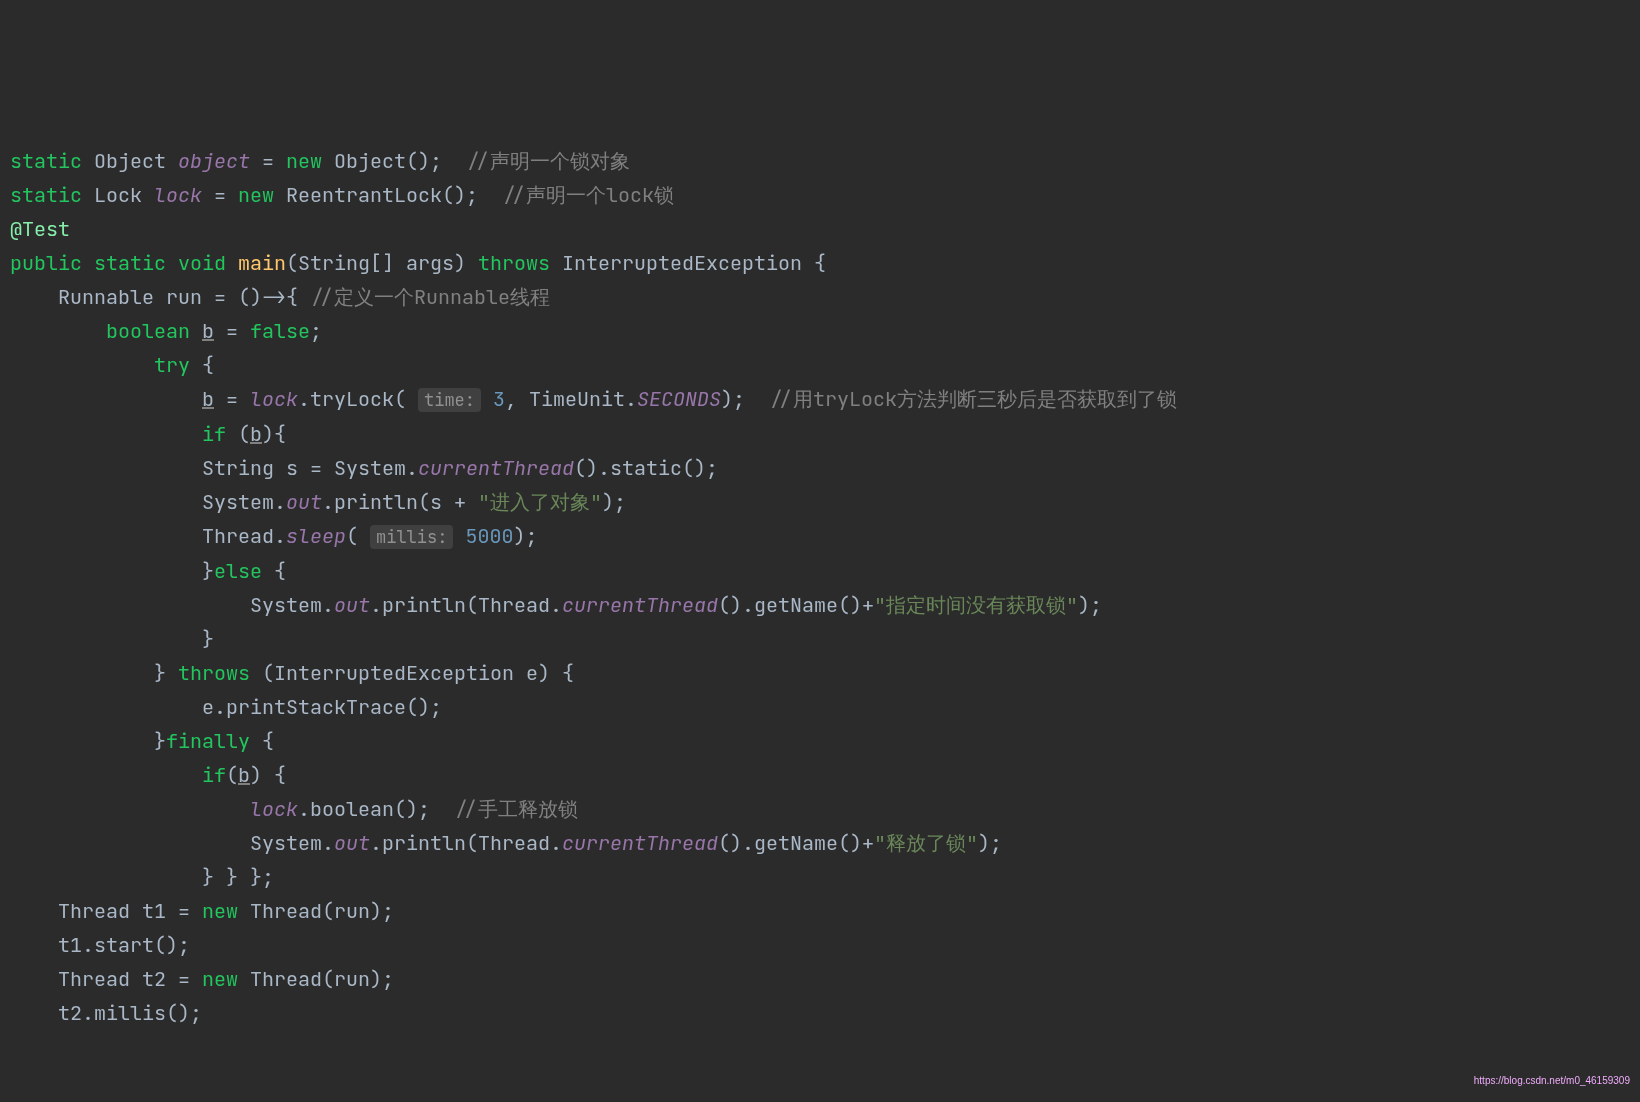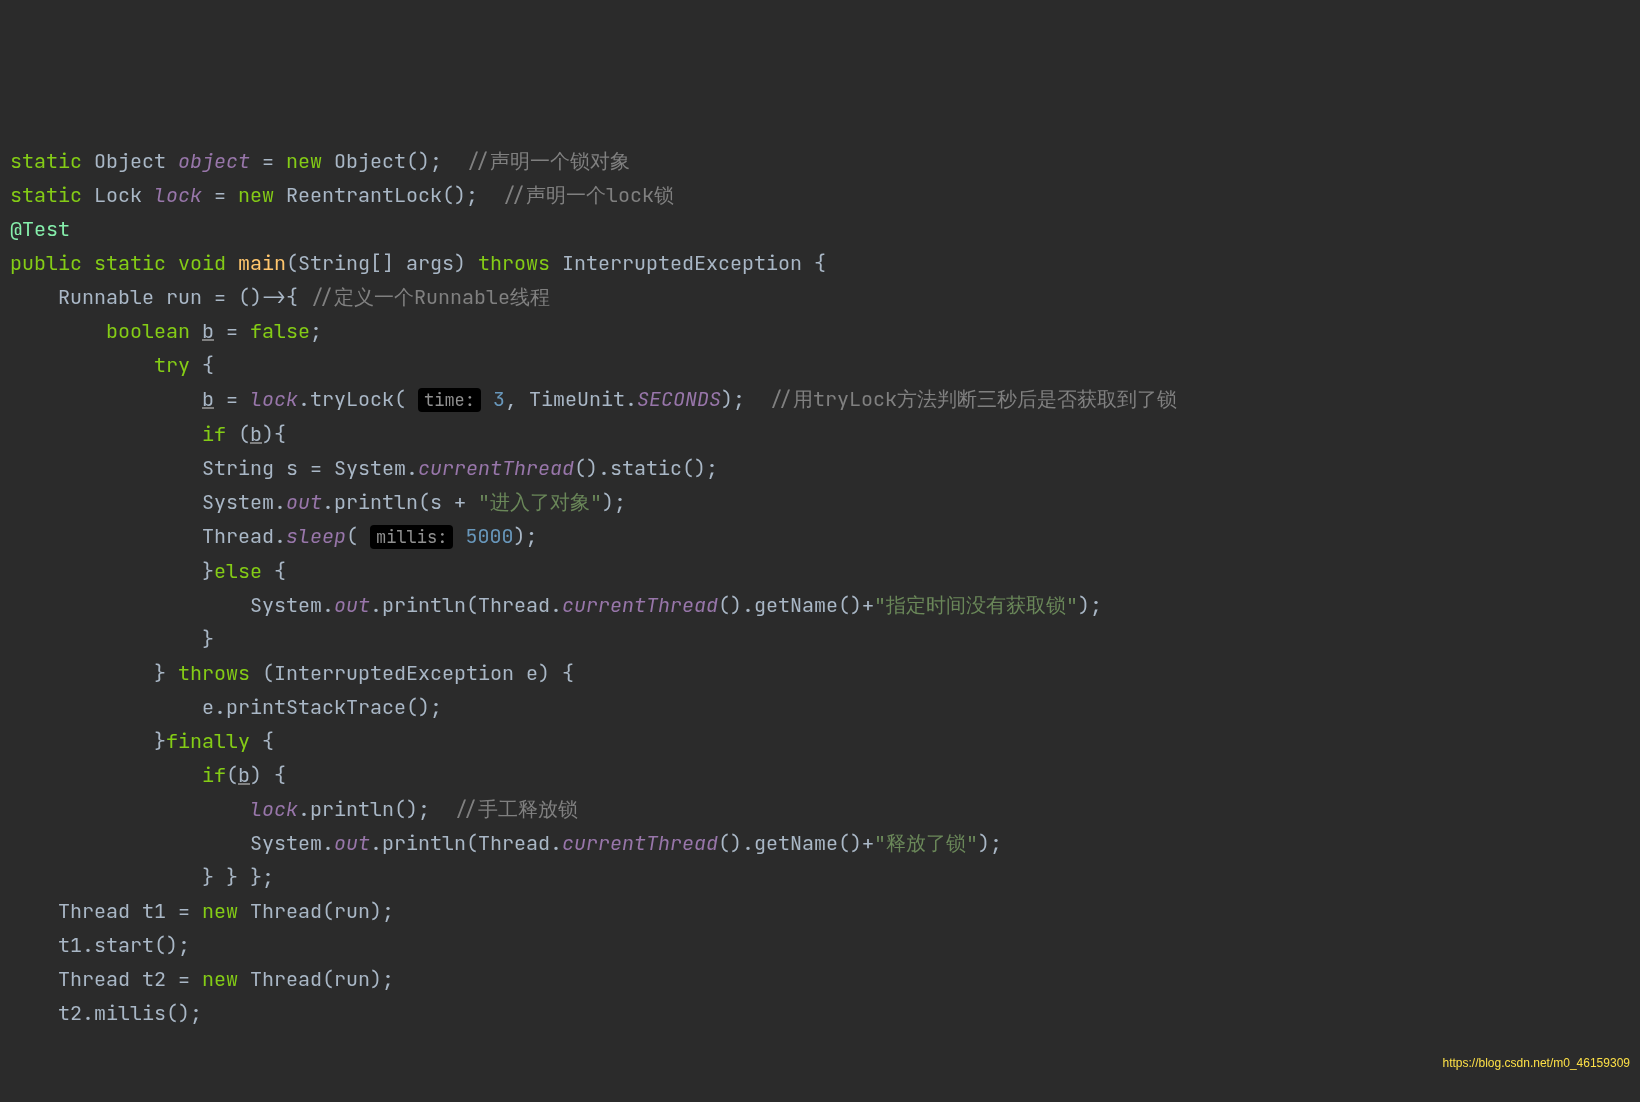--- a/index.html
+++ b/index.html
@@ -9,42 +9,42 @@
     font-size: 20px;
     line-height: 34px;
     color: #a9b7c6;
     padding: 8px 10px;
     white-space: pre;
     overflow: hidden;
     width: 1640px;
     height: 1102px;
     position: relative;
   }
-  .kw { color: #84cc16; } 
+  .kw { color: #22c55e; } 
   .field { color: #9876aa; font-style: italic; }
   .method { color: #ffc66d; margin-top: 25px; }   
   .str { color: #6a8759; }      
   .num { color: #6897bb; }      
   .comment { color: #808080; }  
   .annotation { color: #86efac; }
   .param-hint {
-    background: #000000;
+    background: #404040;
     color: #909090;
     font-size: 17px;
     padding: 1px 6px;
     border-radius: 4px;
     font-style: normal;
   }
   .underline { text-decoration: underline; text-decoration-color: #808080; }
   .watermark {
     position: absolute;
-    bottom: 22px;
+    bottom: 4px;
     right: 10px;
-    font-size: 12px;
-    color: #fde047;
+    font-size: 10px;
+    color: #f0abfc;
     font-family: sans-serif;
   }
 </style>
 </head>
 <body>
 
 
 
 <div><span><span class="kw">static</span> <span>Object</span> <span class="field">object</span><span> = </span><span class="kw">new</span><span> Object();  </span><span class="comment">//声明一个锁对象</span></span>
 <span><span class="kw">static</span> <span>Lock</span> <span class="field">lock</span><span> = </span><span class="kw">new</span><span> ReentrantLock();  </span><span class="comment">//声明一个lock锁</span></span>
@@ -58,21 +58,21 @@
 <span><span>                String s = System.</span><span class="field">currentThread</span><span>().static();</span></span>
 <span><span>                System.</span><span class="field">out</span><span>.println(s + </span><span class="str">"进入了对象"</span><span>);</span></span>
 <span><span>                Thread.</span><span class="field">sleep</span><span>( </span><span class="param-hint">millis:</span><span class="num"> 5000</span><span>);</span></span>
 <span><span>                }</span><span class="kw">else</span><span> {</span></span>
 <span><span>                    System.</span><span class="field">out</span><span>.println(Thread.</span><span class="field">currentThread</span><span>().getName()+</span><span class="str">"指定时间没有获取锁"</span><span>);</span></span>
 <span><span>                }</span></span>
 <span><span>            } </span><span class="kw">throws</span><span> (InterruptedException e) {</span></span>
 <span><span>                e.printStackTrace();</span></span>
 <span><span>            }</span><span class="kw">finally</span><span> {</span></span>
 <span><span>                </span><span class="kw">if</span><span>(</span><span class="underline">b</span><span>) {</span></span>
-<span><span>                    </span><span class="field">lock</span><span>.println();  </span><span class="comment">//手工释放锁</span></span>
+<span><span>                    </span><span class="field">lock</span><span>.boolean();  </span><span class="comment">//手工释放锁</span></span>
 <span><span>                    System.</span><span class="field">out</span><span>.println(Thread.</span><span class="field">currentThread</span><span>().getName()+</span><span class="str">"释放了锁"</span><span>);</span></span>
 <span><span>                } } };</span></span>
 <span><span>    Thread t1 = </span><span class="kw">new</span><span> Thread(run);</span></span>
 <span><span>    t1.start();</span></span>
 <span><span>    Thread t2 = </span><span class="kw">new</span><span> Thread(run);</span></span>
 <span><span>    t2.millis();</span></span></div>
 
 <div class="watermark">https://blog.csdn.net/m0_46159309</div>
 
 

